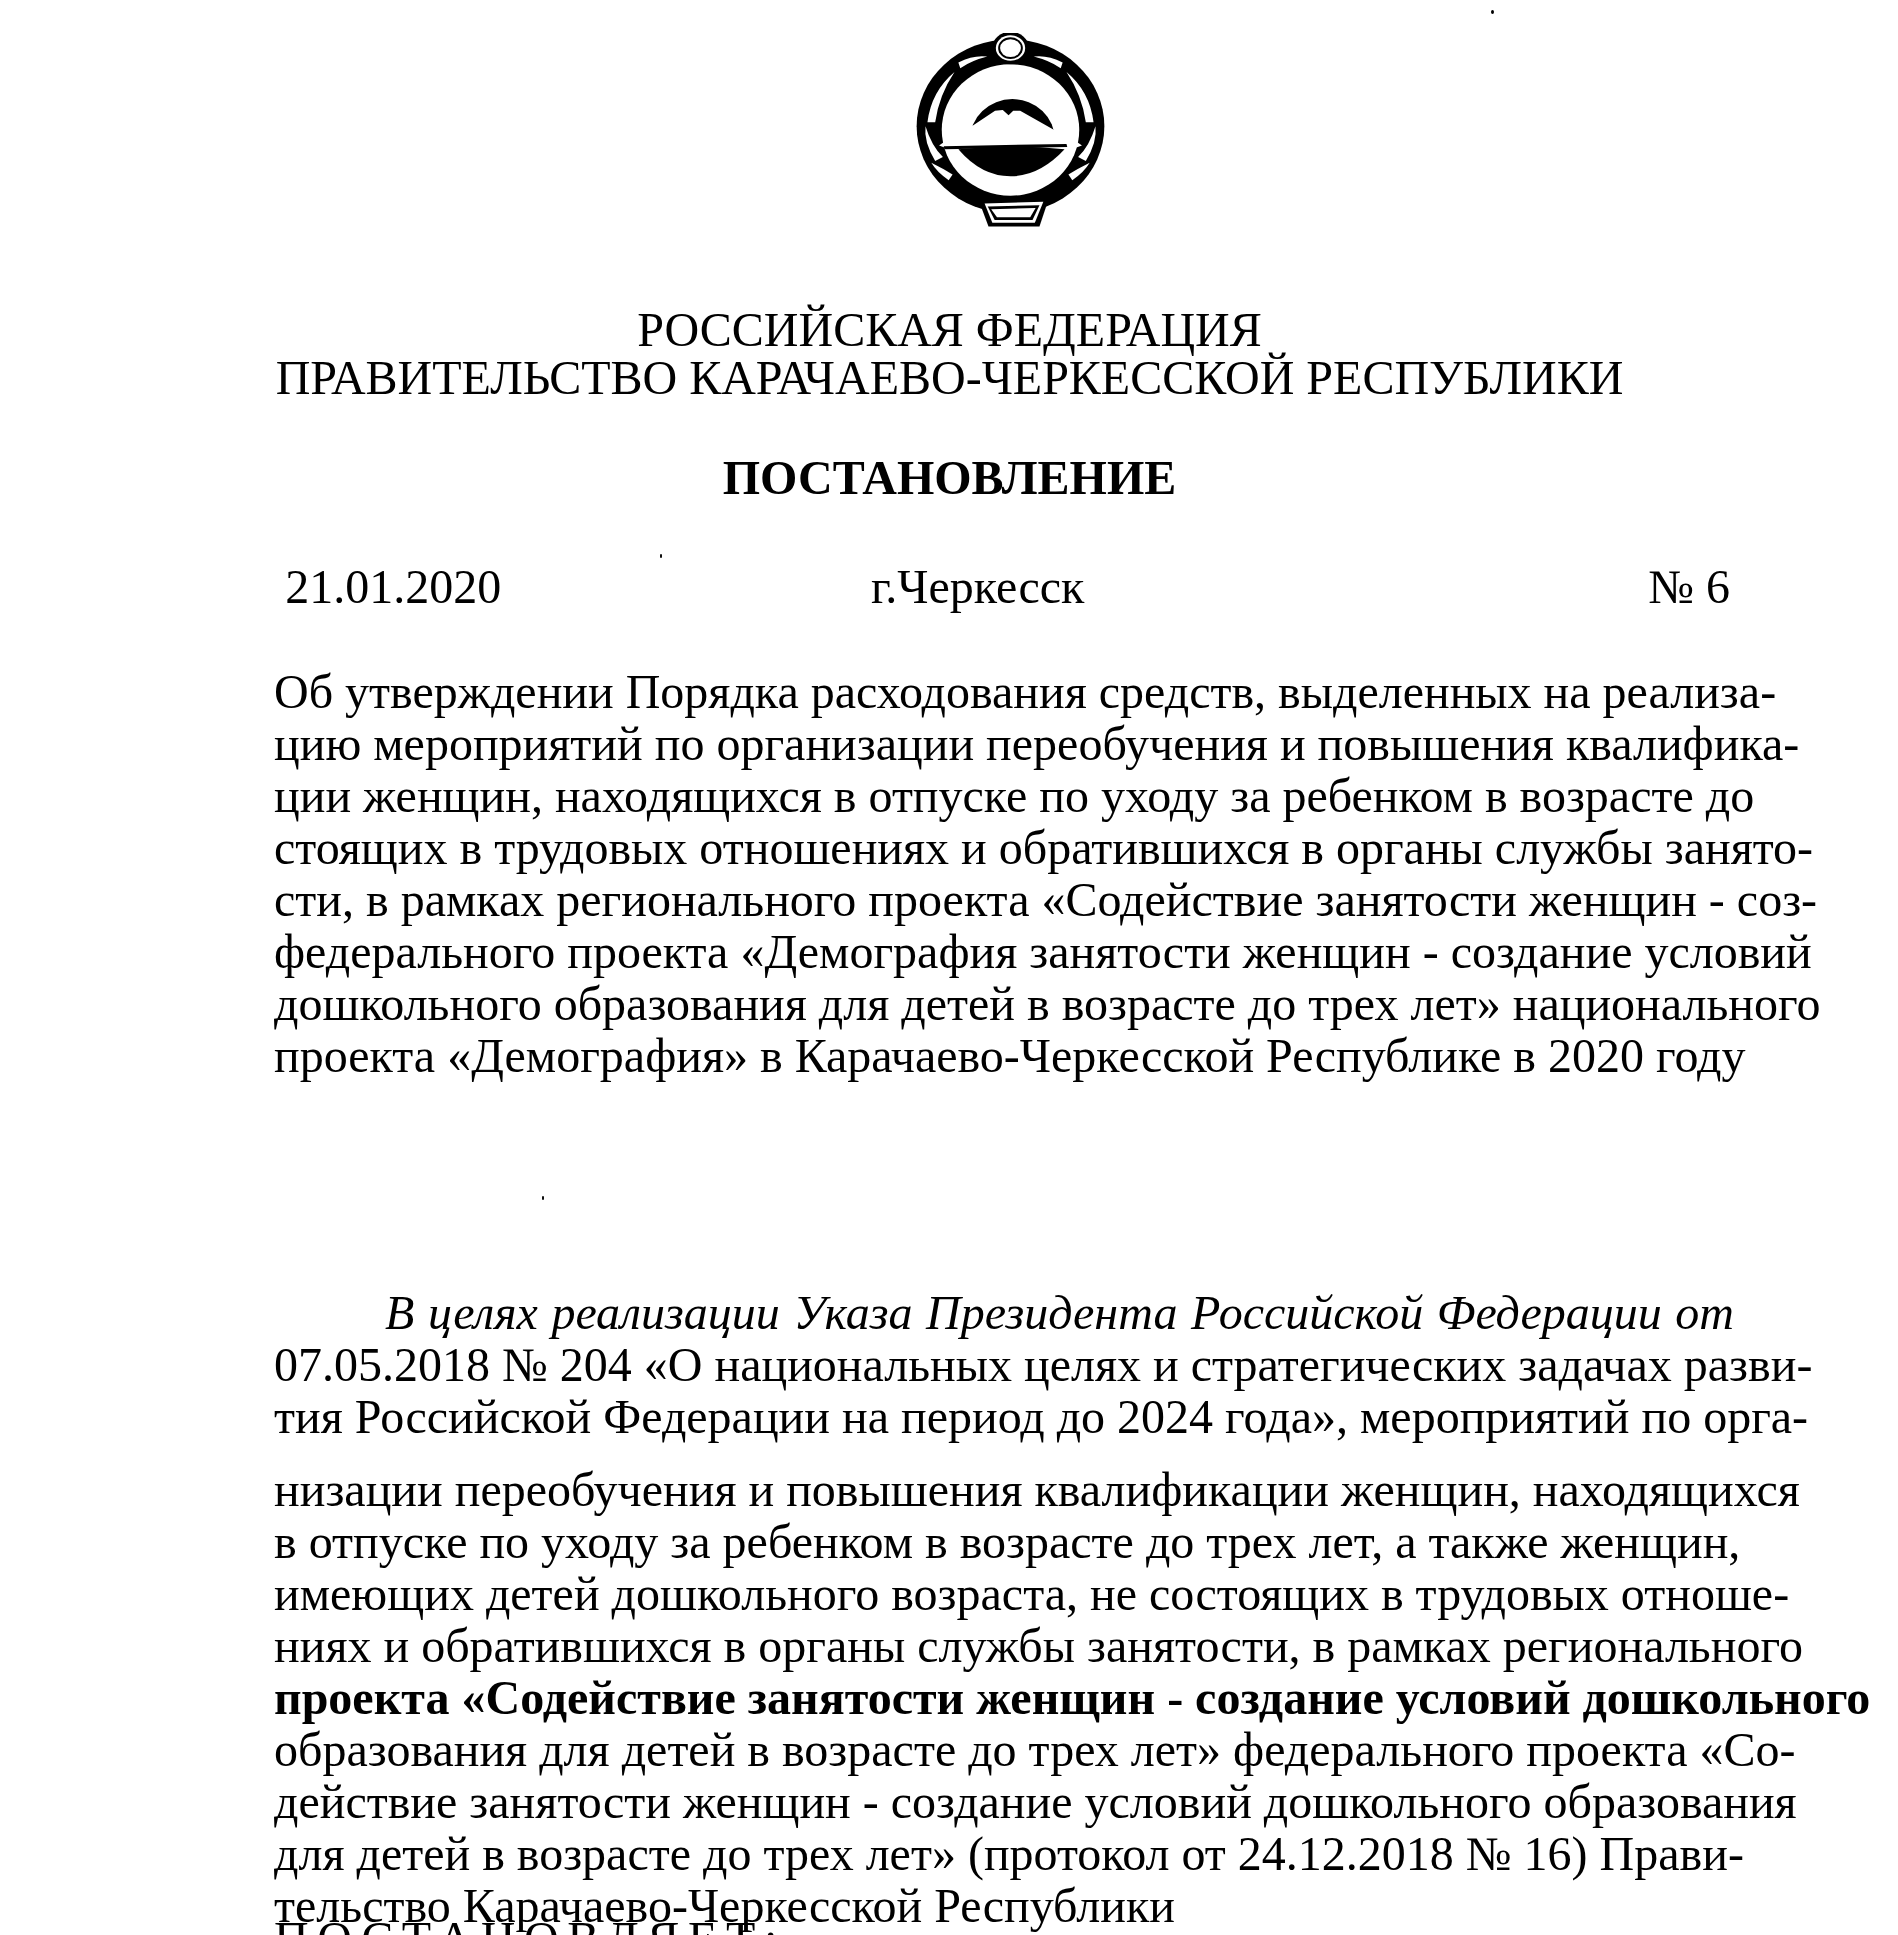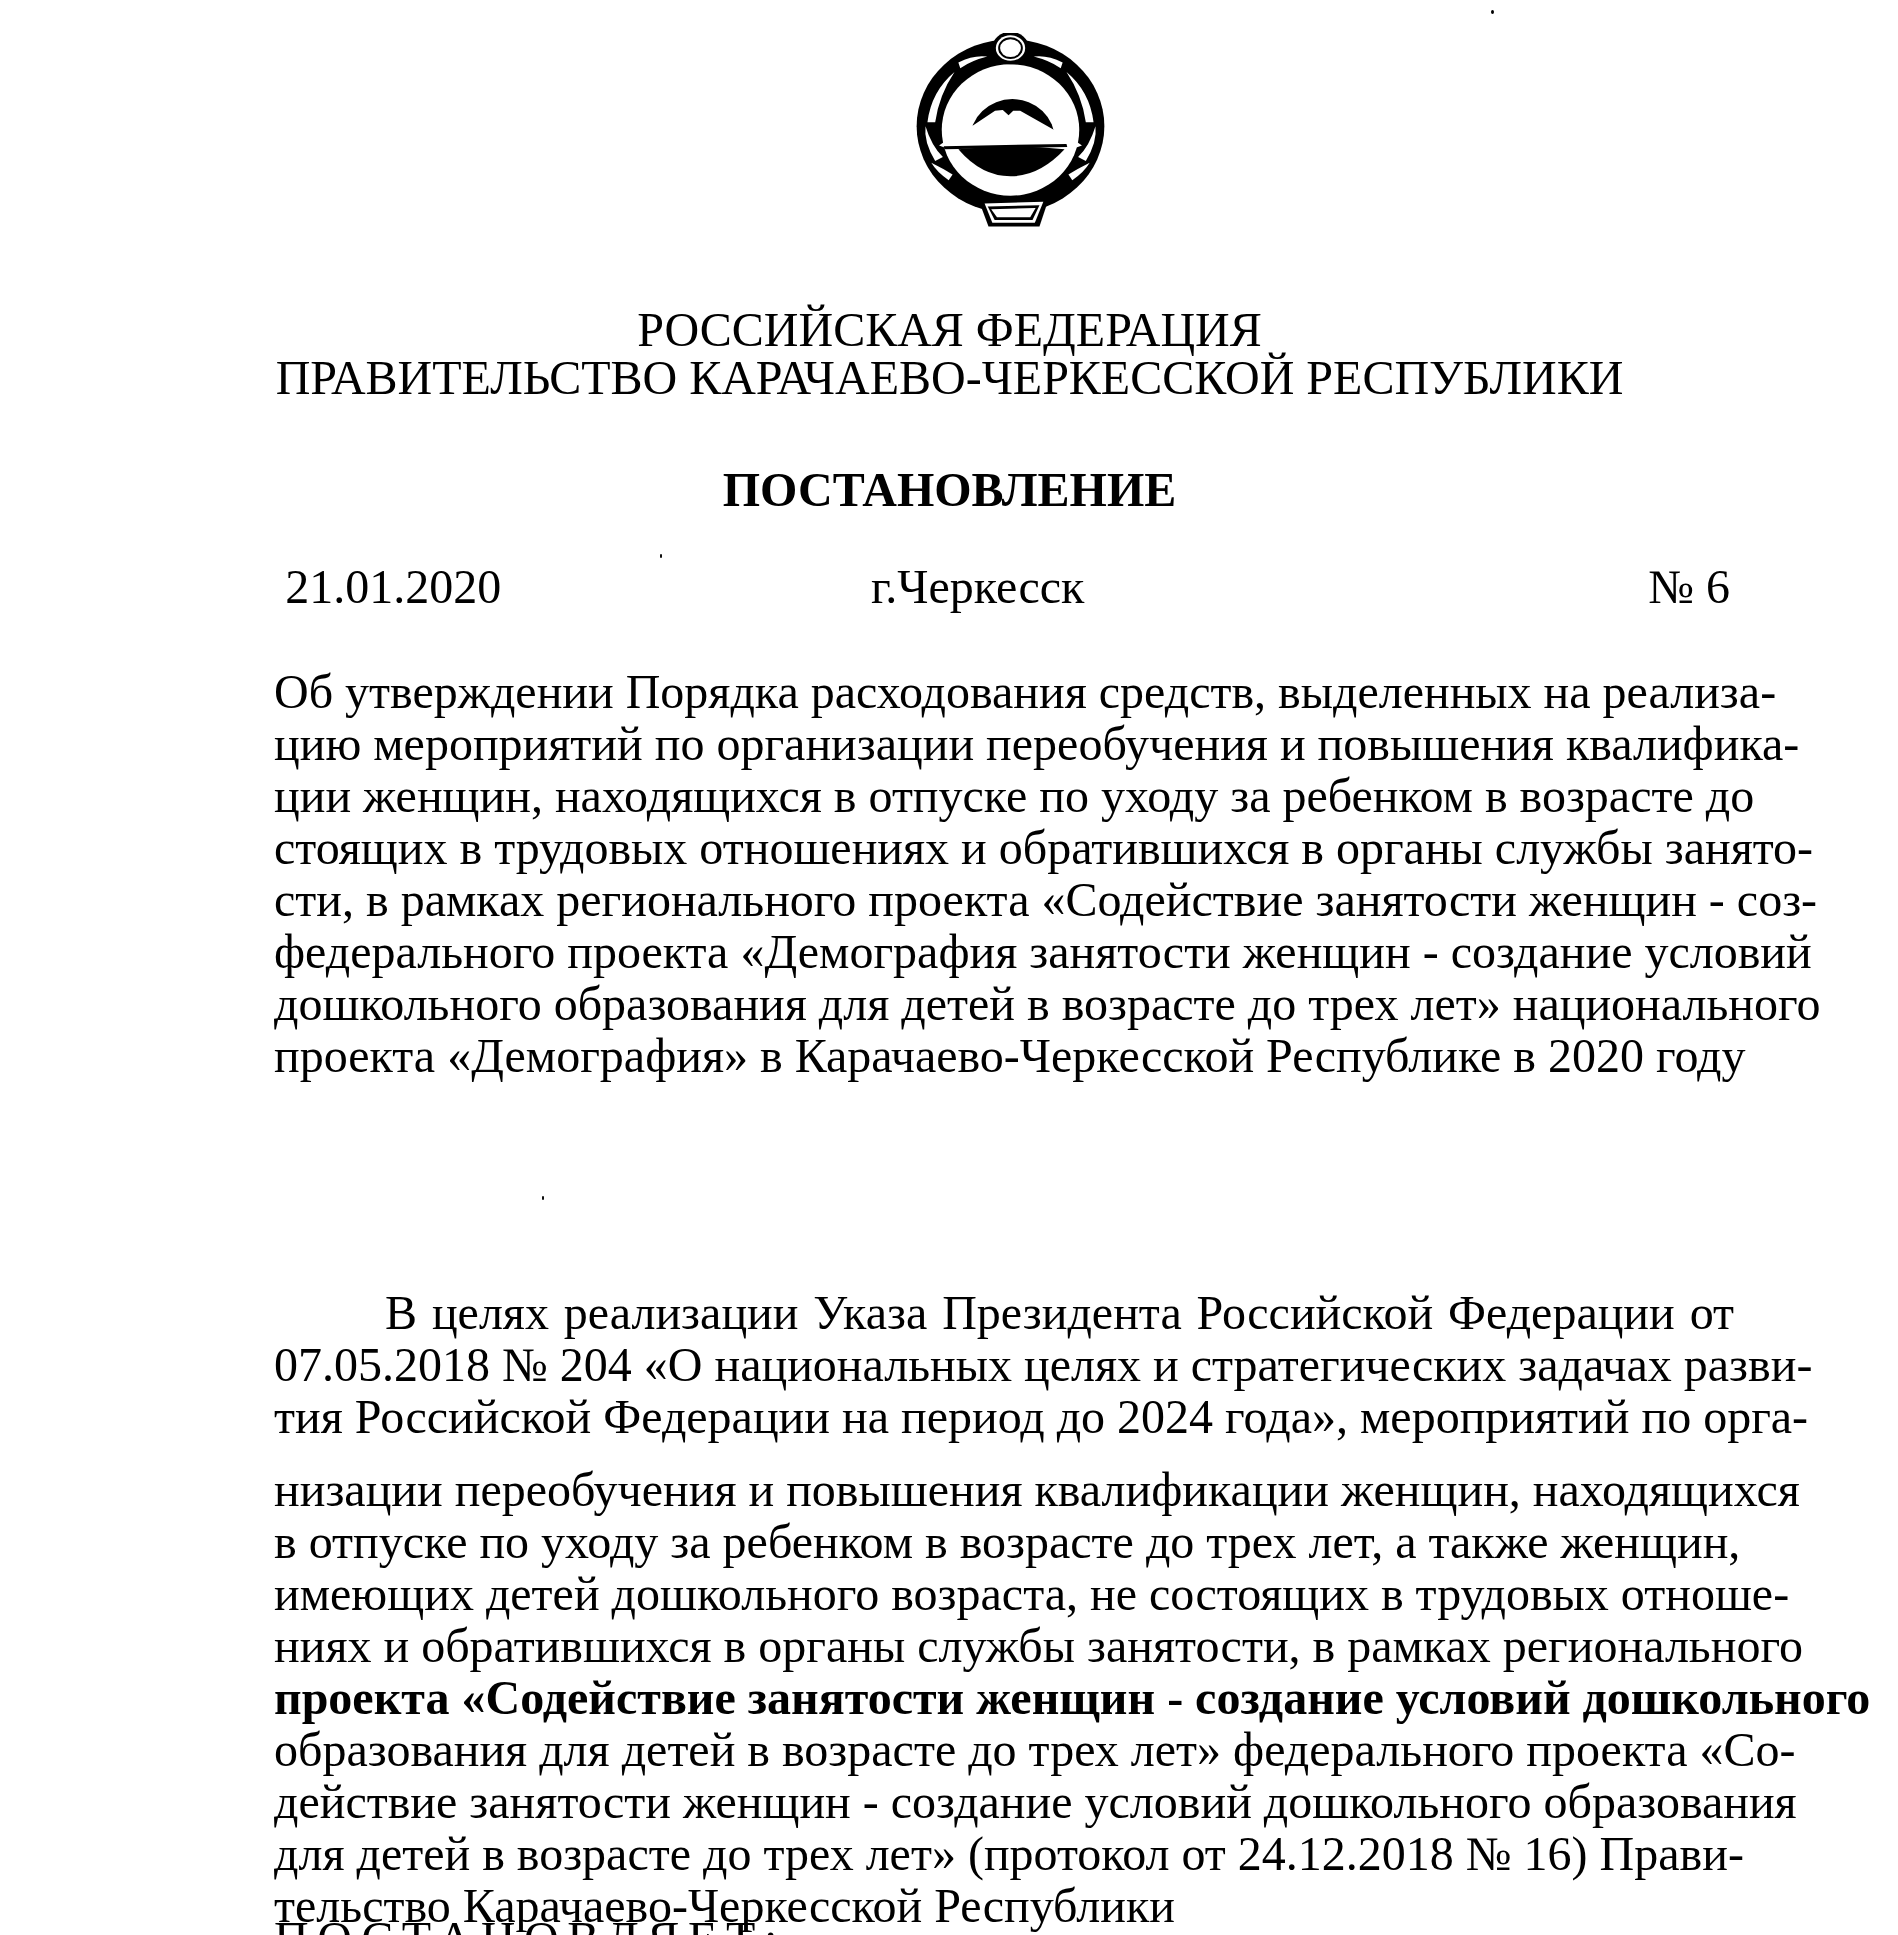--- a/index.html
+++ b/index.html
@@ -7,21 +7,21 @@
          font-family: "Liberation Serif", "DejaVu Serif", serif; color: #000; }
   .abs { position: absolute; }
   .emblem { left: 912px; top: 33px; width: 197px; height: 194px; }
   .hdr { left: 0; width: 1899px; text-align: center; font-size: 48px; line-height: 51px; white-space: nowrap; }
   .hdr-title { font-weight: bold; font-size: 48px; line-height: 52px; }
   .dateline { left: 274px; width: 1460px; font-size: 48px; line-height: 52px; height: 52px; }
   .dateline span { position: absolute; top: 0; white-space: nowrap; }
   .para { left: 274px; width: 1460px; font-size: 48px; line-height: 52px; }
   .ln { display: block; height: 52px; text-align: justify; text-align-last: justify; white-space: nowrap; overflow: visible; }
   .ln.last { text-align-last: left; }
-  .ln.indent { padding-left: 111px; }
+  .ln.indent { padding-left: 111px; font-style: italic; }
   .resolves { left: 274px; font-size: 48px; line-height: 52px; letter-spacing: 0.18em; white-space: nowrap; }
   .speck { position: absolute; background: #000; border-radius: 50%; }
 </style>
 </head>
 <body>
 
 <div class="abs emblem">
   <svg width="197" height="194" viewBox="0 0 510 500" xmlns="http://www.w3.org/2000/svg">
 
     <ellipse cx="255" cy="240" rx="243" ry="225" fill="#000"></ellipse>
@@ -55,21 +55,21 @@
 
     <path d="M172 430 L355 425 L330 500 L198 500 Z" fill="#000"></path>
     <path d="M188 440 L340 436 L318 490 L208 490 Z" fill="#fff"></path>
     <path d="M196 448 L330 445 L312 483 L214 483 Z" fill="#000"></path>
     <path d="M205 455 L320 452 L306 476 L220 476 Z" fill="#fff"></path>
   </svg>
 </div>
 
 <div class="abs hdr" style="top:304px;">РОССИЙСКАЯ ФЕДЕРАЦИЯ</div>
 <div class="abs hdr" style="top:352px;">ПРАВИТЕЛЬСТВО КАРАЧАЕВО-ЧЕРКЕССКОЙ РЕСПУБЛИКИ</div>
-<div class="abs hdr hdr-title" style="top:464px;">ПОСТАНОВЛЕНИЕ</div>
+<div class="abs hdr hdr-title" style="top:452px;">ПОСТАНОВЛЕНИЕ</div>
 
 <div class="abs dateline" style="top:561px;">
   <span style="left:1.2px;margin-left:10px;">21.01.2020</span>
   <span style="left:597px;">г.Черкесск</span>
   <span style="right:3.9px;">№ 6</span>
 </div>
 
 <div class="abs para" style="top:666px;">
   <span class="ln">Об утверждении Порядка расходования средств, выделенных на реализа-</span>
   <span class="ln">цию мероприятий по организации переобучения и повышения квалифика-</span>

